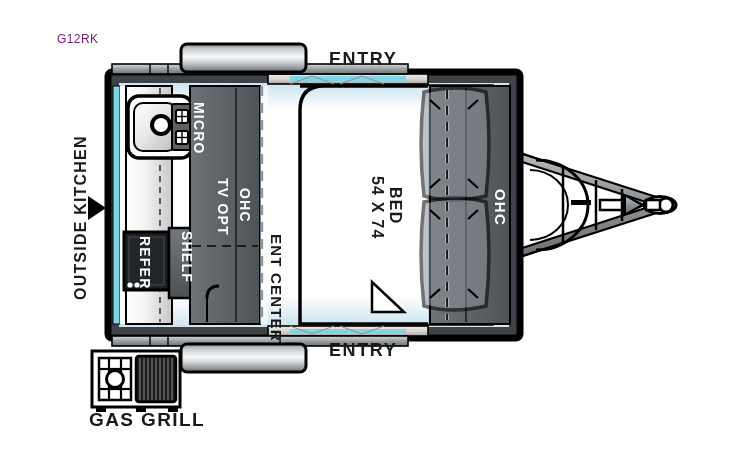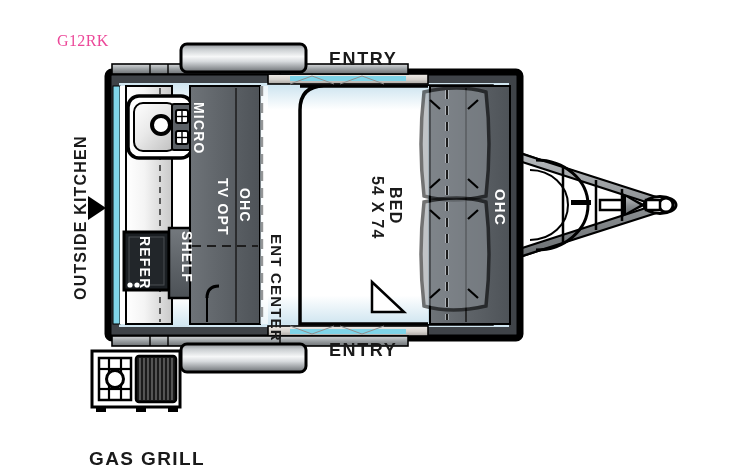--- a/index.html
+++ b/index.html
@@ -6,22 +6,22 @@
   body{
     width:731px;height:469px;
     background:#ffffff;
     font-family:"Liberation Sans", sans-serif;
     overflow:hidden;
     position:relative;
   }
   #stage{position:absolute;left:0;top:0;width:731px;height:469px;}
   #model-code{
     position:absolute;left:57px;top:32px;
-    font-family:Liberation Serif, serif;
-    font-size:16px;color:#ec4899;letter-spacing:.4px;
+    font-family:Liberation Sans, sans-serif;
+    font-size:12px;color:#701a75;letter-spacing:.4px;
   }
   .vtxt{
     position:absolute;
     font-family:"Liberation Sans Narrow","Liberation Sans",sans-serif;
     font-weight:bold;white-space:nowrap;
     transform:rotate(90deg);transform-origin:left top;
   }
   .vtxt-ccw{
     position:absolute;
     font-family:"Liberation Sans Narrow","Liberation Sans",sans-serif;
@@ -316,15 +316,15 @@
   <div class="vtxt" style="left:253px;top:188px;font-size:14px;letter-spacing:1.2px;color:#ffffff;">OHC</div>
 
   <div class="vtxt" style="left:285px;top:234px;font-size:15px;letter-spacing:1.2px;color:#1a1a1a;">ENT CENTER</div>
 
   <div class="vtxt" style="left:404px;top:187px;font-size:16px;letter-spacing:1.2px;color:#1a1a1a;">BED</div>
 
   <div class="vtxt" style="left:386px;top:176px;font-size:16px;letter-spacing:1.2px;color:#1a1a1a;">54 X 74</div>
 
   <div class="vtxt" style="left:509px;top:189px;font-size:15px;letter-spacing:1.2px;color:#ffffff;">OHC</div>
 
-  <div class="htxt" style="left:89px;top:409px;font-size:19px;letter-spacing:1.4px;color:#1a1a1a;margin-top:39px;">GAS GRILL</div>
+  <div class="htxt" style="left:89px;top:409px;font-size:19px;letter-spacing:1.4px;color:#1a1a1a;">GAS GRILL</div>
 
 </div>
 
 </body></html>

